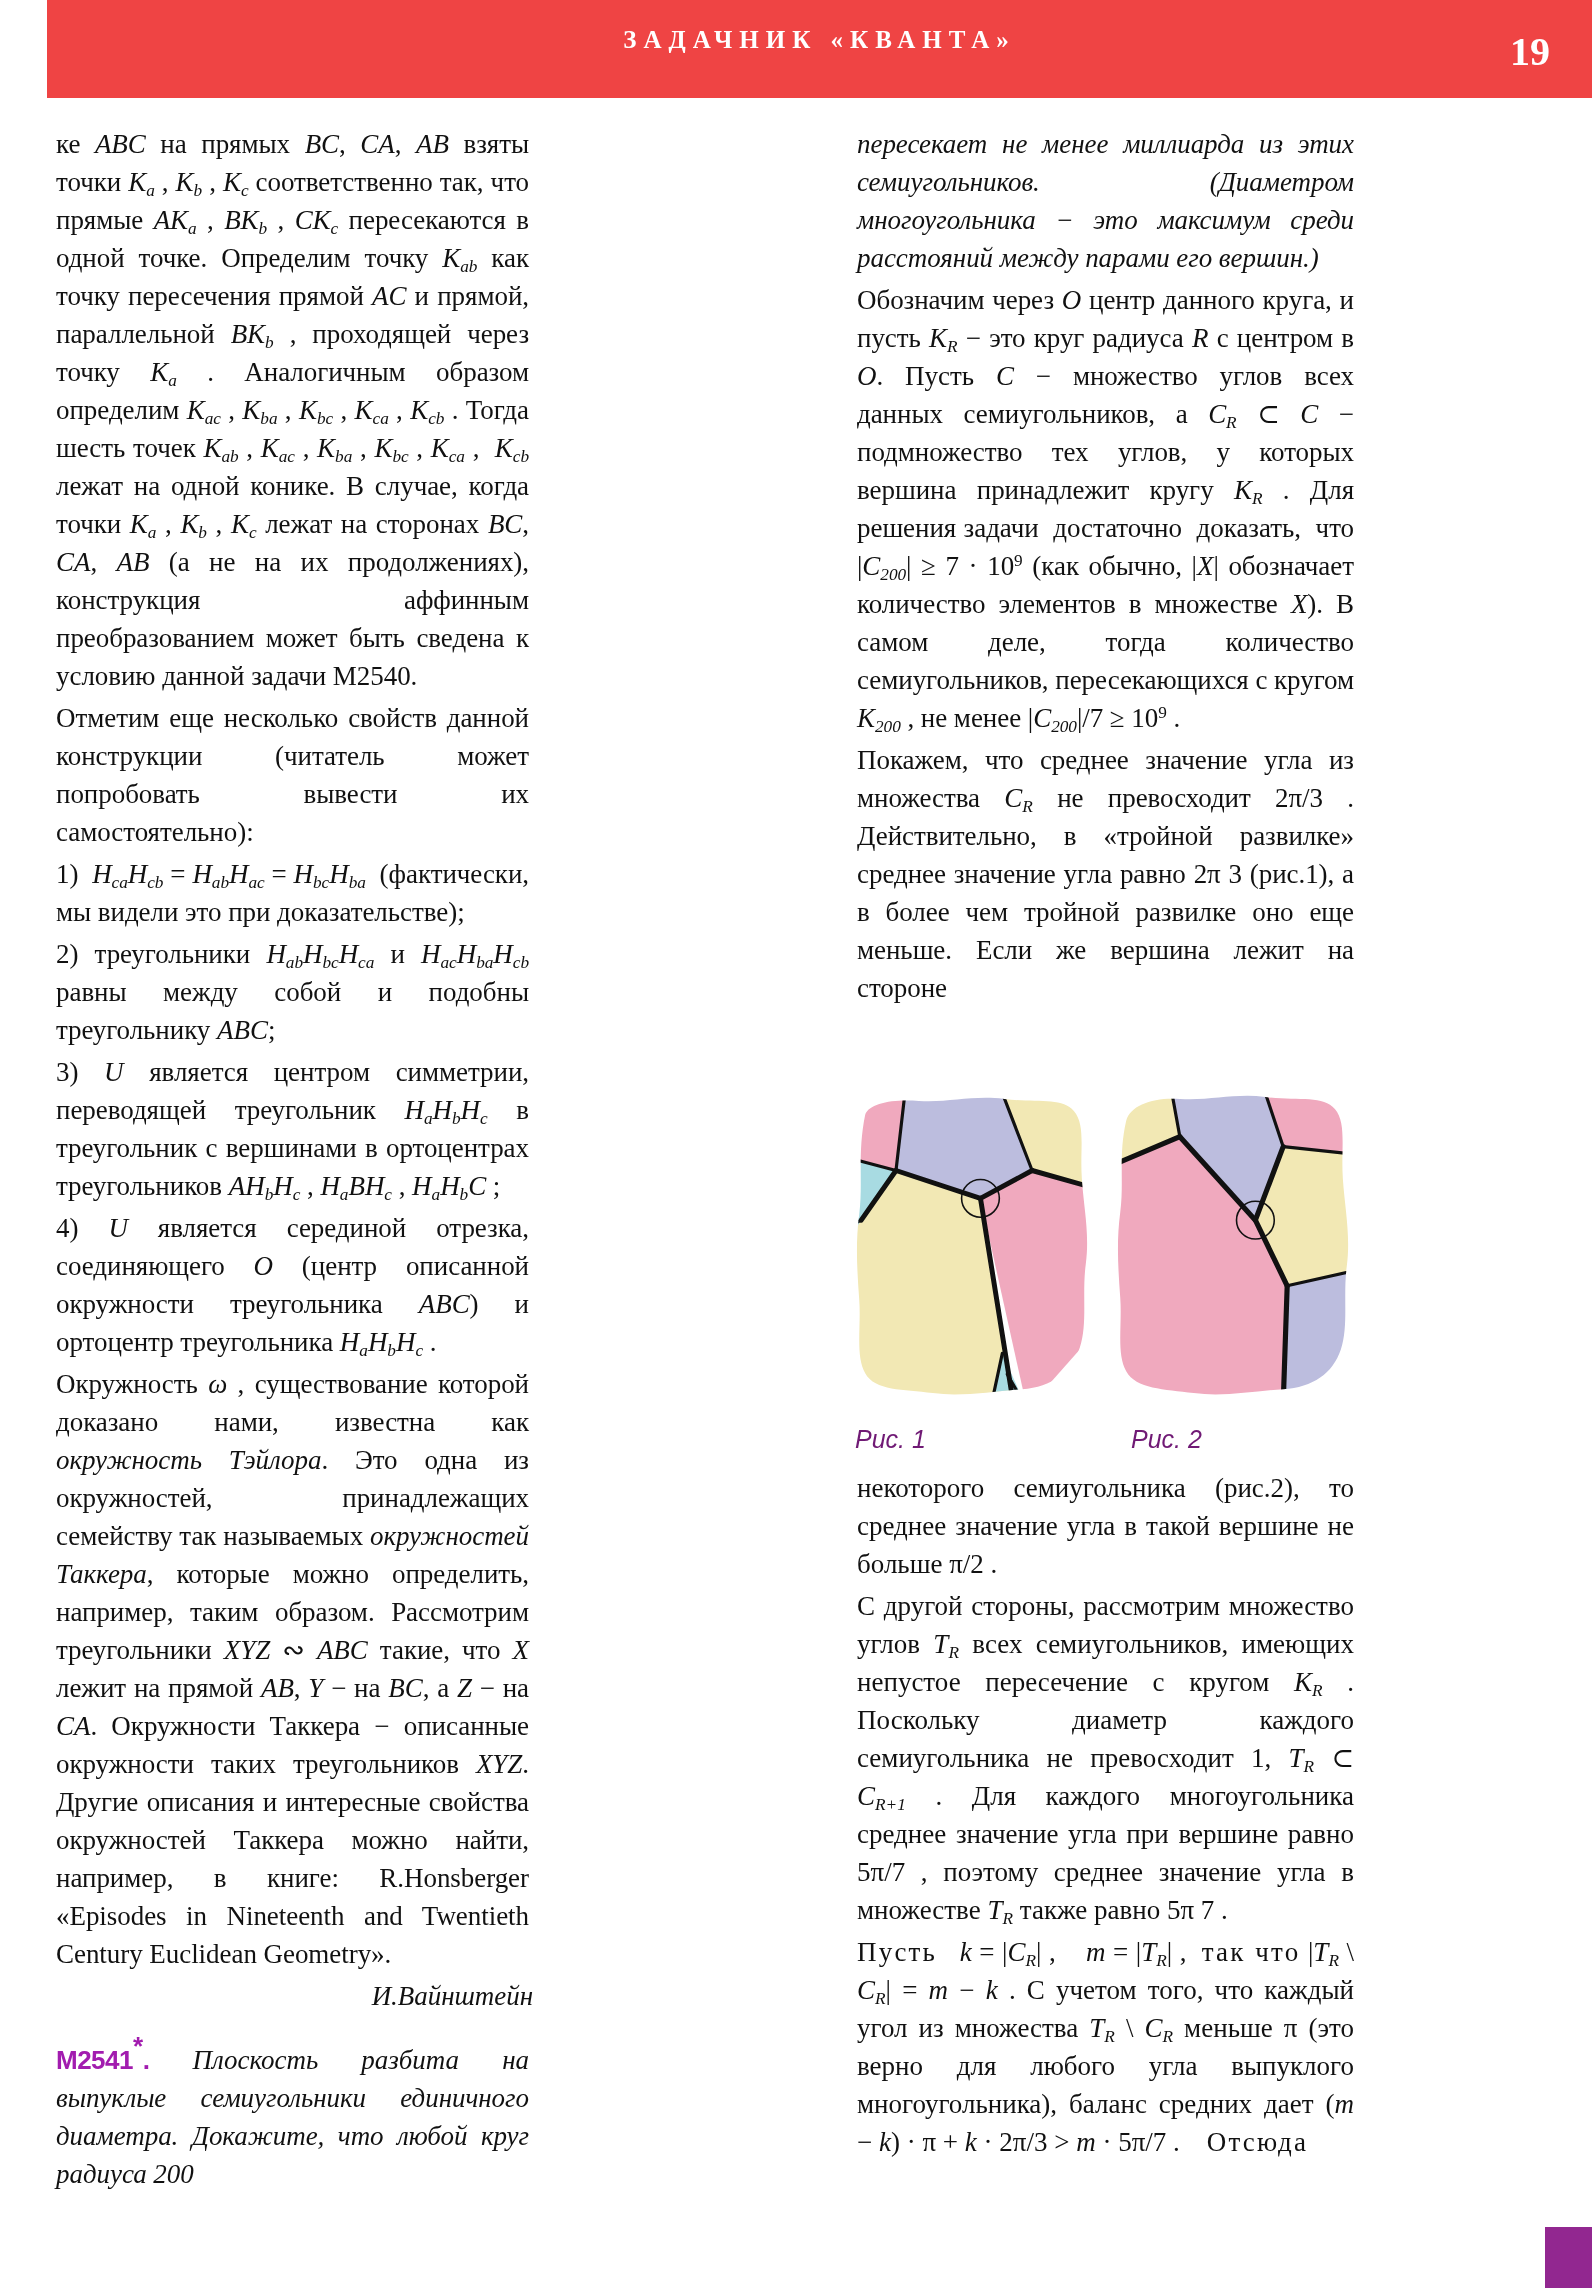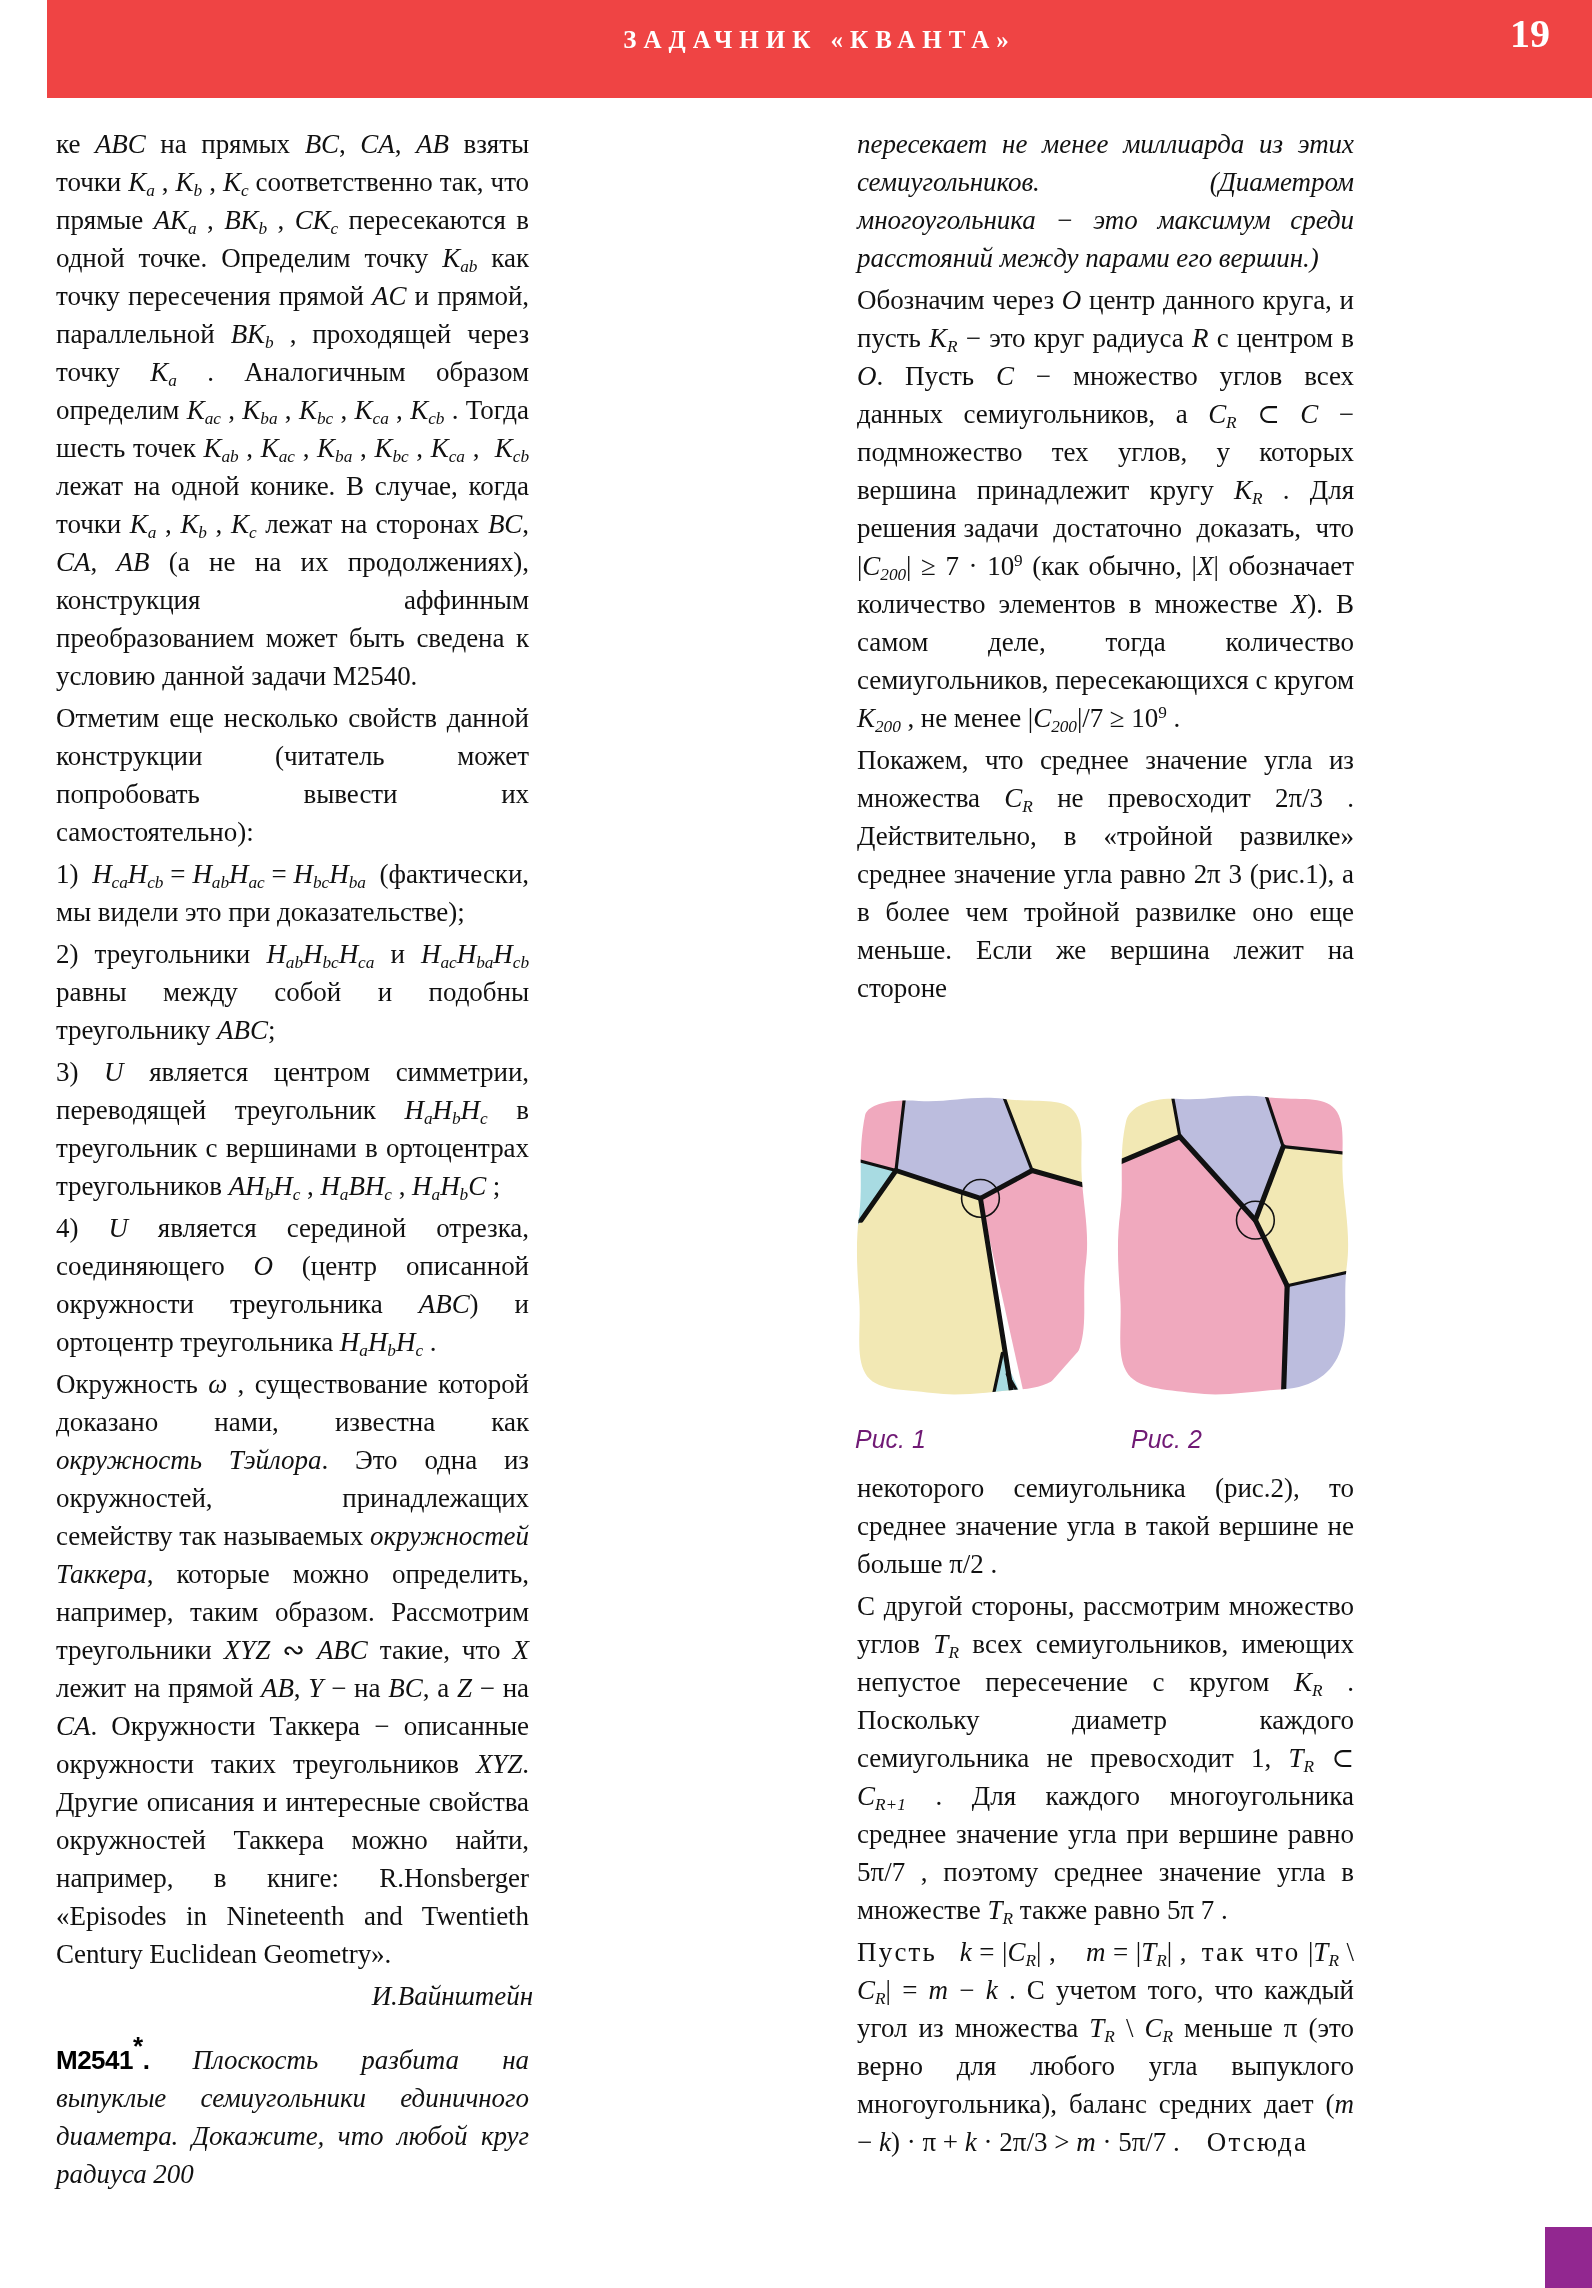--- a/index.html
+++ b/index.html
@@ -33,21 +33,21 @@
     text-align: center;
     color: #ffffff;
     font-family: "Liberation Serif", "DejaVu Serif", serif;
     font-size: 25px;
     font-weight: 700;
     letter-spacing: 7px;
   }
   .header-pagenum {
     position: absolute;
     right: 42px;
-    top: 10px;
+    top: 28px;
     color: #ffffff;
     font-family: "Liberation Serif", "DejaVu Serif", serif;
     font-size: 40px;
     font-weight: 700;
   }
 
   
   .col {
     position: absolute;
     top: 121px;
@@ -83,21 +83,21 @@
   .subr { font-style: italic; }
 
   .author {
     display: block;
     text-align: right;
     font-style: italic;
     margin-top: 2px;
   }
 
   .prob-id {
-    color: #000000;
+    color: #a21caf;
     font-weight: 700;
     font-style: normal;
     font-family: "Liberation Sans", "DejaVu Sans", sans-serif;
     font-size: 26px;
     letter-spacing: -0.5px;
   }
   .prob-body {
     font-style: italic;
   }
   .spacer-md { height: 22px; }

